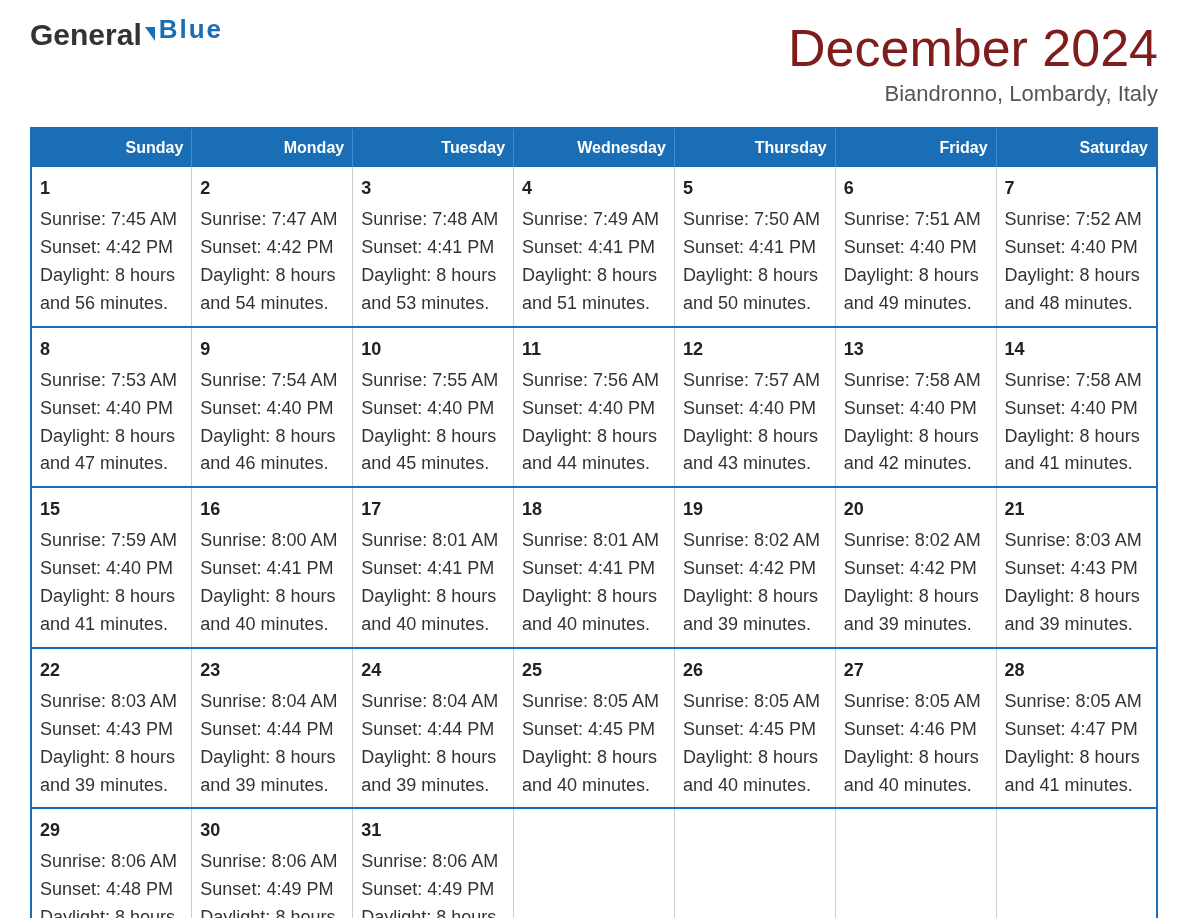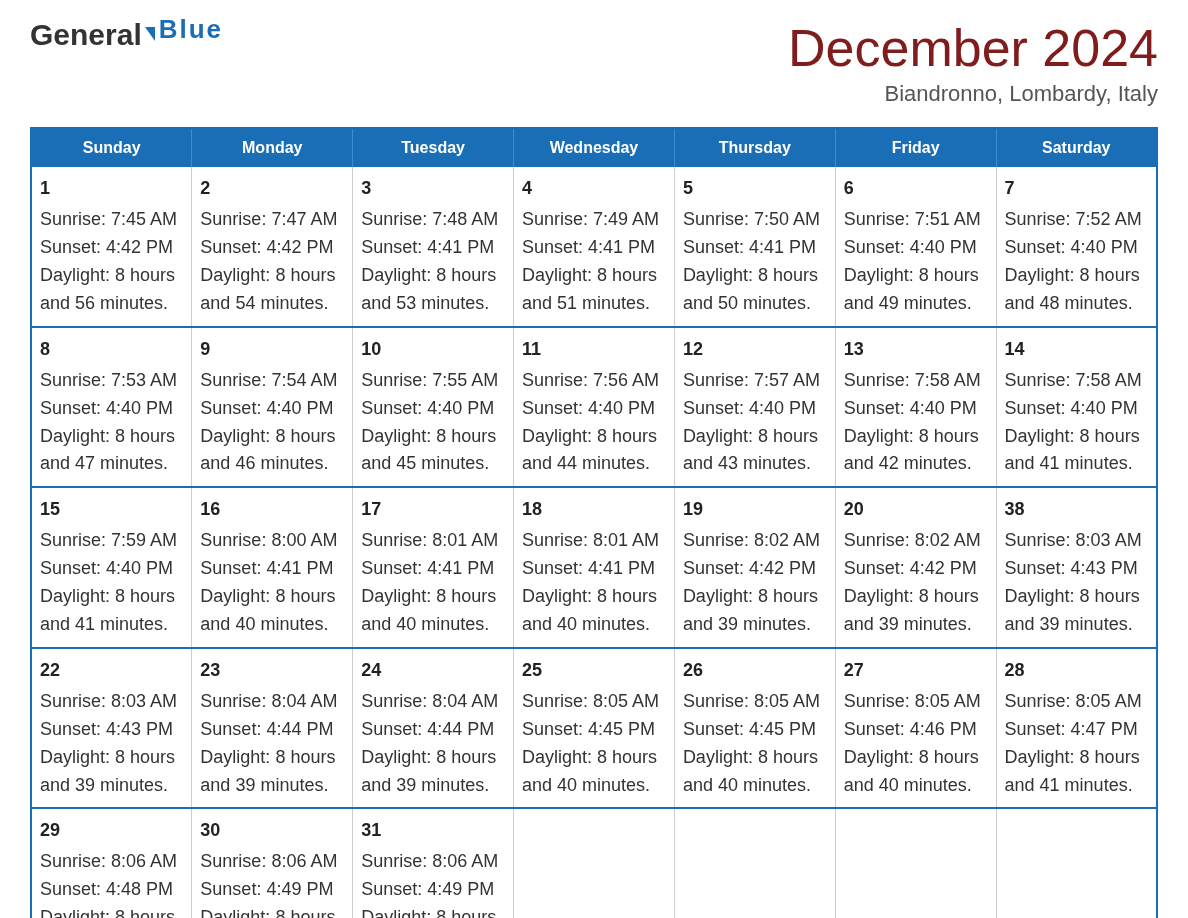--- a/index.html
+++ b/index.html
@@ -36,24 +36,24 @@
       margin-top: 4px;
     }
     .calendar {
       width: 100%;
       border-collapse: collapse;
       border: 2px solid #1a6eb5;
     }
     .calendar th {
       background-color: #1a6eb5;
       color: white;
-      padding: 10px 0;
+      padding: 10px 8px;
       font-size: 16px;
       font-weight: bold;
-      text-align: center;
+      text-align: right;
       border-right: 1px solid #3a8ed5;
     }
     .calendar th:last-child {
       border-right: none;
       margin-top: 32px;
     }
     .calendar td {
       vertical-align: top;
       padding: 8px 8px;
       border-right: 1px solid #cccccc;
@@ -194,21 +194,21 @@
       </td>
         <td>
         <span class="day-number">19</span>
         <span class="day-info">Sunrise: 8:02 AM<br>Sunset: 4:42 PM<br>Daylight: 8 hours<br>and 39 minutes.</span>
       </td>
         <td>
         <span class="day-number">20</span>
         <span class="day-info">Sunrise: 8:02 AM<br>Sunset: 4:42 PM<br>Daylight: 8 hours<br>and 39 minutes.</span>
       </td>
         <td>
-        <span class="day-number">38</span>
+        <span class="day-number">21</span>
         <span class="day-info">Sunrise: 8:03 AM<br>Sunset: 4:43 PM<br>Daylight: 8 hours<br>and 39 minutes.</span>
       </td>
       </tr>
       <tr>
         <td>
         <span class="day-number">22</span>
         <span class="day-info">Sunrise: 8:03 AM<br>Sunset: 4:43 PM<br>Daylight: 8 hours<br>and 39 minutes.</span>
       </td>
         <td>
         <span class="day-number">23</span>

